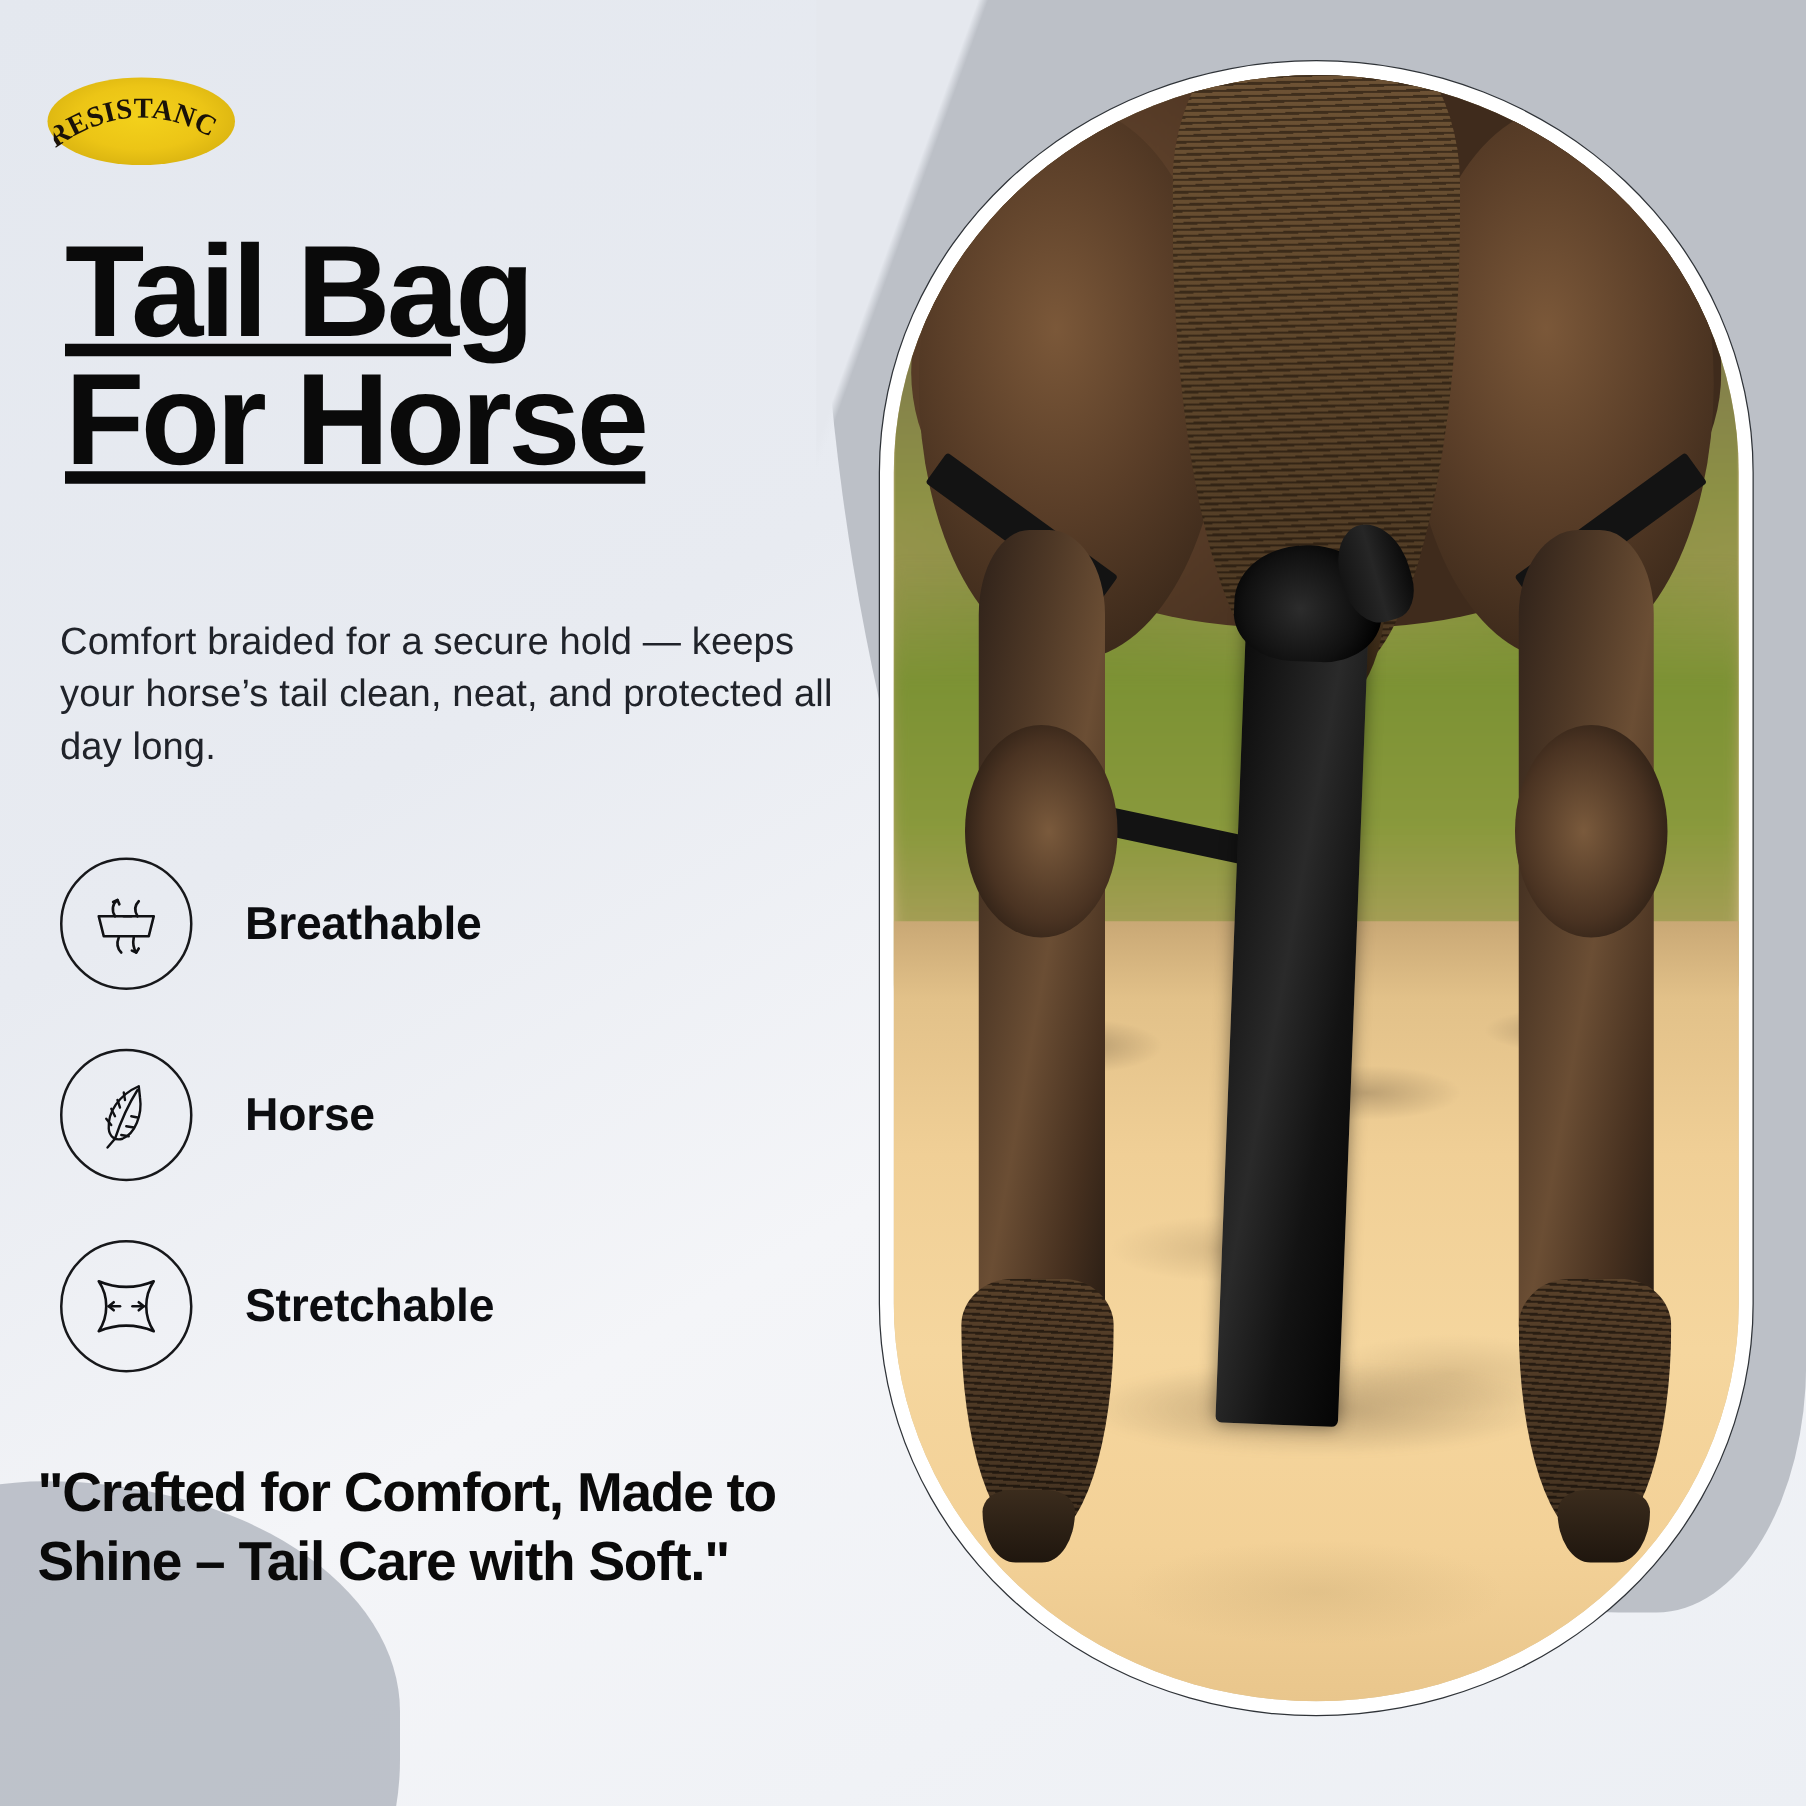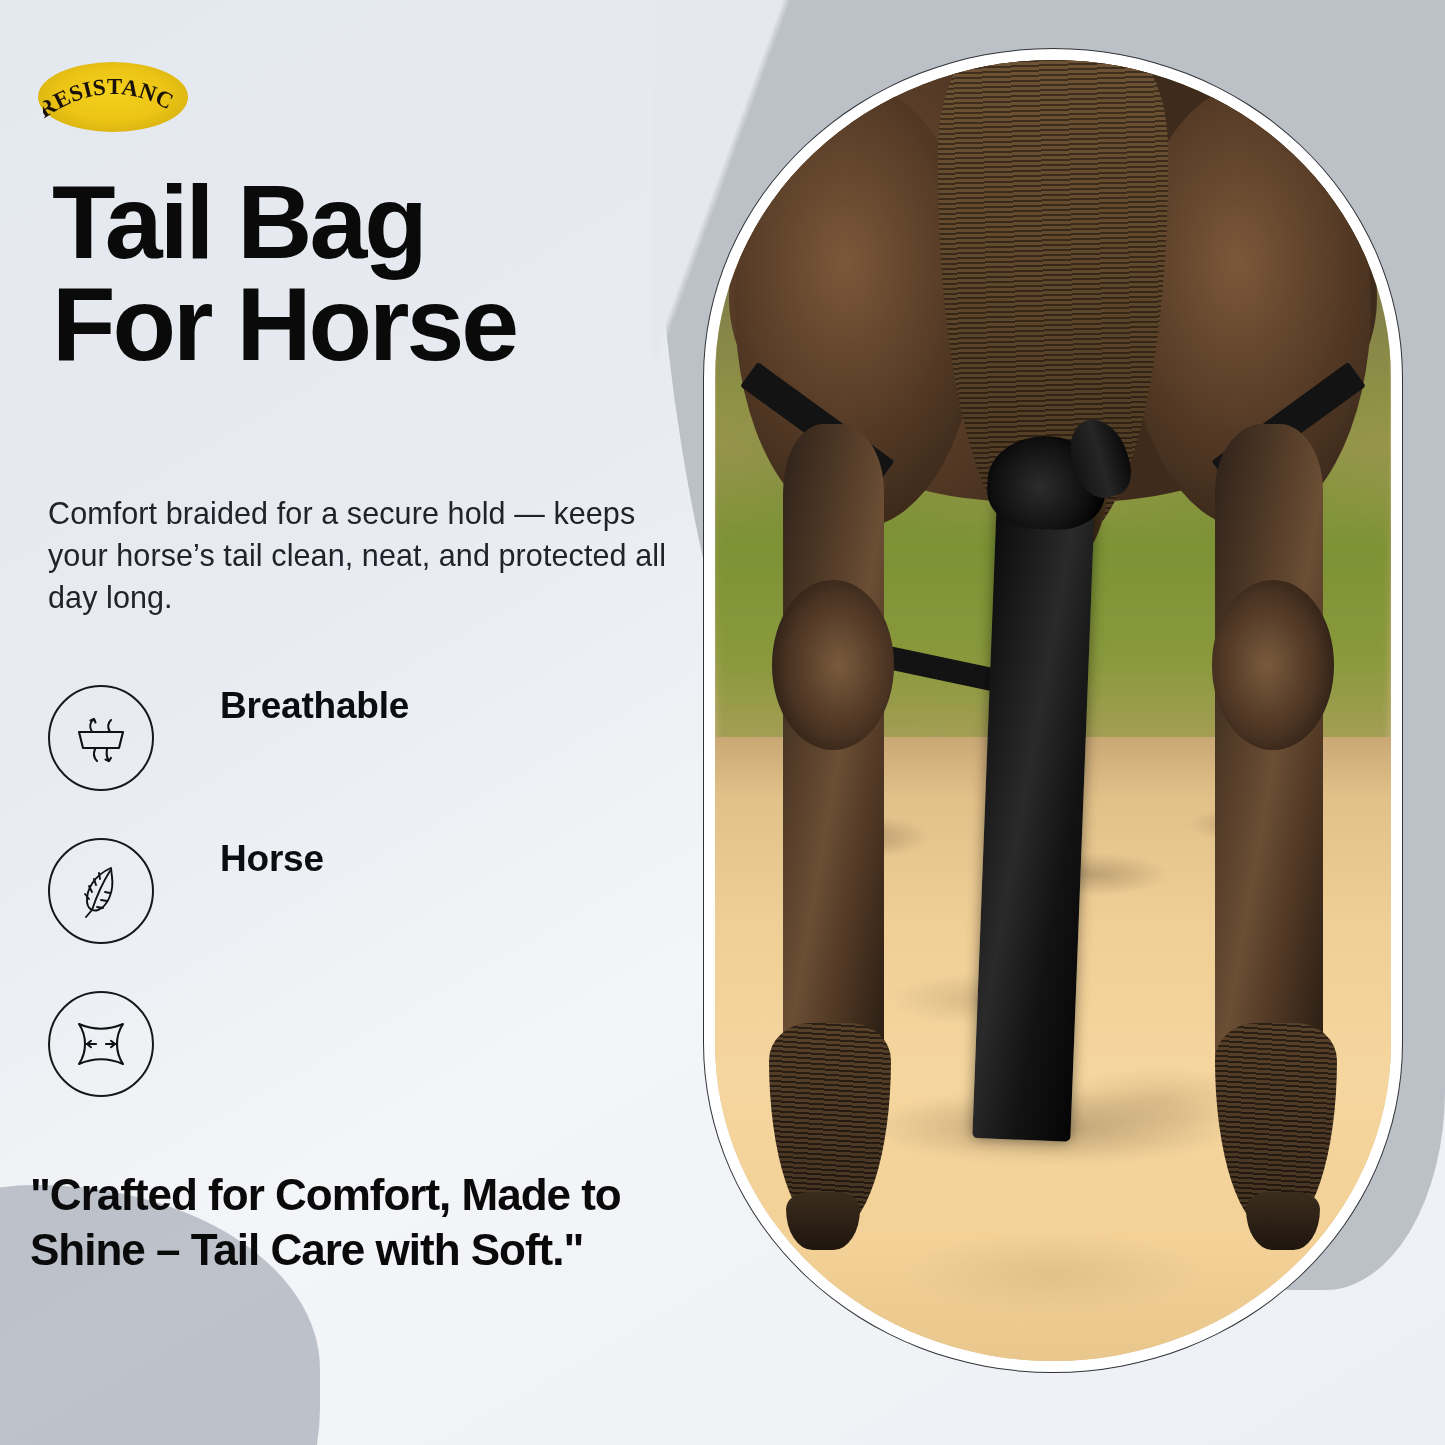--- a/index.html
+++ b/index.html
@@ -203,48 +203,48 @@
   .logo {
     position:absolute; left:38px; top:62px;
     width:150px; height:70px;
     background:radial-gradient(ellipse 56% 58% at 50% 46%, #f3d11b 0%, #ecc516 62%, #d9b310 100%);
     border-radius:50%;
     display:flex; align-items:center; justify-content:center;
   }
   .logo svg { width:140px; height:62px; display:block; }
 
   .headline {
-    position:absolute; left:52px; top:172px;
+    position:absolute; left:52px; top:184px;
     width:640px;
     font-size:104px;
     line-height:.98;
     font-weight:800;
     letter-spacing:-3px;
     color:#0a0a0a;
+    text-decoration:underline;
   }
   .headline .l2 { display:block; }
 
   .subcopy {
     position:absolute; left:48px; top:492px;
     width:625px;
     font-size:30.5px;
     line-height:1.38;
     color:#20232a;
     letter-spacing:.1px;
   }
 
   .features {
     position:absolute; left:48px; top:685px;
     width:620px;
   }
   .feature {
-    display:flex; align-items:flex-start;
+    display:flex; align-items:center;
     height:108px;
     margin-bottom:45px;
-    gap:24px;
   }
   .feature:last-child { margin-bottom:0; }
   .f-icon {
     width:106px; height:106px;
     border-radius:50%;
     border:2.4px solid #17181b;
     display:flex; align-items:center; justify-content:center;
     flex:0 0 auto;
     background:transparent;
   }
@@ -357,20 +357,21 @@
     <div class="feature">
       <div class="f-icon">
         <svg viewBox="0 0 72 72" fill="none" stroke="#101114" stroke-width="2.1" stroke-linecap="round" stroke-linejoin="round">
           <path d="M14 16 C22 28 22 44 14 56 C28 50 44 50 58 56 C50 44 50 28 58 16 C44 22 28 22 14 16 Z"></path>
           <path d="M31 36 H22"></path>
           <path d="M22 36 l4 -3.2 M22 36 l4 3.2"></path>
           <path d="M41 36 H50"></path>
           <path d="M50 36 l-4 -3.2 M50 36 l-4 3.2"></path>
         </svg>
       </div>
+      <div class="f-label">Stretchable</div>
     </div>
 
   </div>
 
   <div class="quote">
     <span>"Crafted for Comfort, Made to</span><br>
     <span>Shine – Tail Care with Soft."</span>
   </div>
 
 </div>

